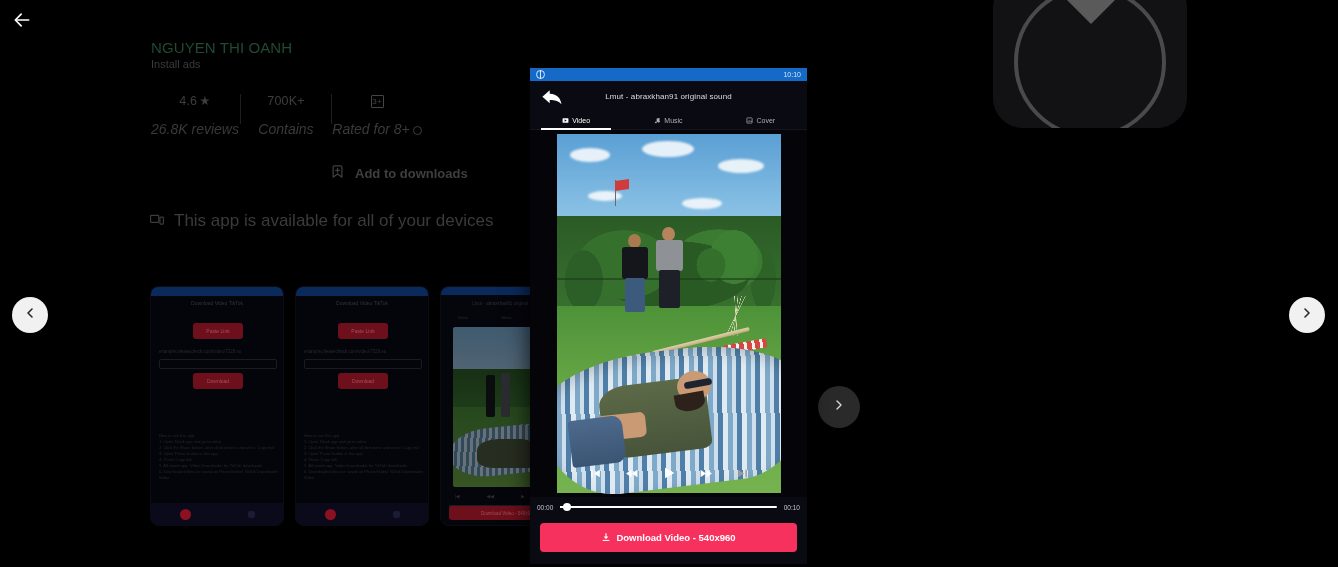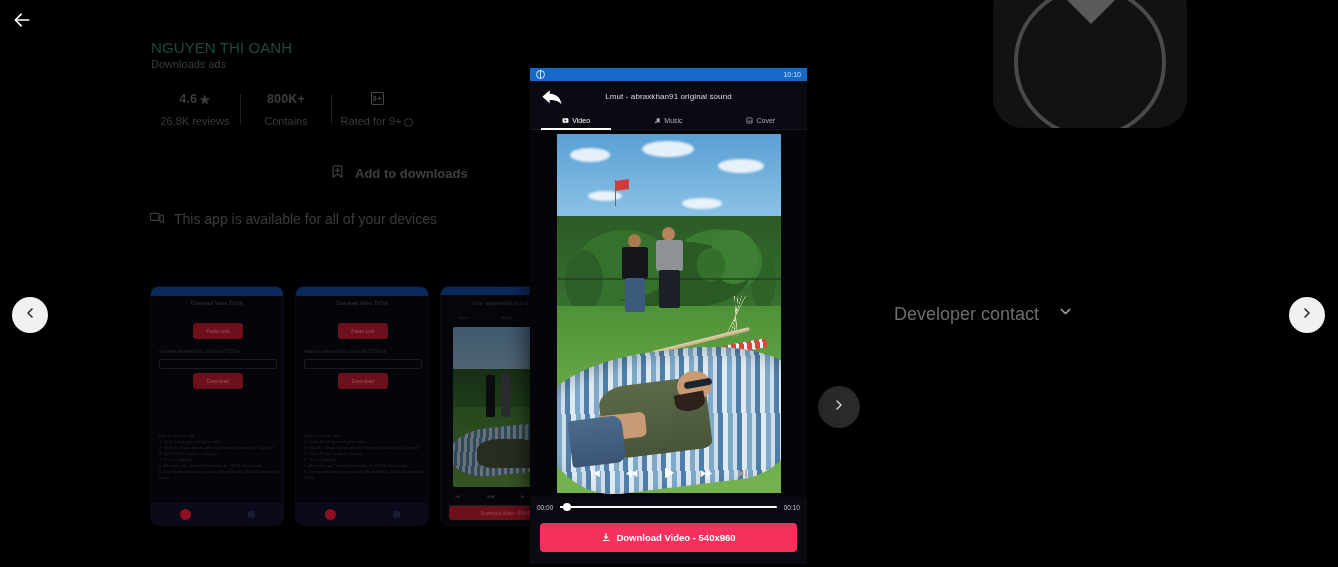--- a/index.html
+++ b/index.html
@@ -43,28 +43,29 @@
   #stats {
     position: absolute; left: 150px; top: 92px;
     display: flex; align-items: flex-start;
   }
   .stat {
     display: flex; flex-direction: column; align-items: center;
     justify-content: flex-start;
     width: 90px;
   }
   .stat .val {
-    font-size: 12.5px; color: #3d3d3d; font-weight: 700;
-    letter-spacing: .2px; display: flex; align-items: flex-start; gap: 2px;
+    font-size: 12.5px; color: #3d3d3d; font-weight: 400;
+    letter-spacing: .2px; display: flex; align-items: flex-end; gap: 2px;
     height: 16px;
   }
   .stat .lbl {
-    margin-top: 7px;
-    font-size: 11px; color: #3a3a3a; display: flex; align-items: center; gap: 3px;
+    margin-top: 13px;
+    font-size: 14px; color: #3a3a3a; display: flex; align-items: center; gap: 3px;
     white-space: nowrap;
+    font-style: italic;
   }
   .stat-sep { width: 1px; height: 30px; background: #1e1e1e; margin-top: 2px; }
   .rated-badge {
     width: 13px; height: 13px; border: 1px solid #454545; color: #454545;
     font-size: 8px; line-height: 11px; text-align: center; border-radius: 1px;
   }
   .info-dot {
     width: 9px; height: 9px; border: 1px solid #3d3d3d; border-radius: 50%;
     display: inline-block; position: relative; top: 1px;
   }
@@ -78,21 +79,21 @@
     cursor: pointer; letter-spacing: .2px;
   }
   #wishlist {
     position: absolute; left: 330px; top: 164px;
     display: flex; align-items: center; gap: 10px;
     color: #3f3f3f; font-size: 13px; font-weight: 600; cursor: pointer;
   }
   #devices-note {
     position: absolute; left: 150px; top: 211px;
     display: flex; align-items: center; gap: 10px;
-    color: #3b3b3b; font-size: 14px;
+    color: #3b3b3b; font-size: 17px;
   }
 
   
   #app-icon {
     position: absolute; left: 993px; top: -22px;
     width: 194px; height: 150px; border-radius: 30px;
     background: #121214;
     overflow: hidden;
   }
   #app-icon .arc {
@@ -423,42 +424,42 @@
         </svg>
       </div>
     </div>
 
     <div id="app-icon">
       <div class="arc"></div>
       <div class="vee"></div>
     </div>
 
     <div id="app-name">NGUYEN THI OANH</div>
-    <div id="contains-ads">Downloads ads</div>
+    <div id="contains-ads">Install ads</div>
 
     <div id="stats">
       <div class="stat">
         <div class="val">
           <span>4.6</span>
           <span>★</span>
         </div>
         <div class="lbl">26.8K reviews</div>
       </div>
       <div class="stat-sep"></div>
       <div class="stat">
-        <div class="val">800K+</div>
+        <div class="val">700K+</div>
         <div class="lbl">Contains</div>
       </div>
       <div class="stat-sep"></div>
       <div class="stat">
         <div class="val">
           <span class="rated-badge">3+</span>
         </div>
         <div class="lbl">
-          <span>Rated for 9+</span>
+          <span>Rated for 8+</span>
           <span class="info-dot"></span>
         </div>
       </div>
     </div>
 
     <div id="wishlist">
       <span>
         <svg width="15" height="15" viewBox="0 0 24 24" fill="none" stroke="#3f3f3f" stroke-width="2" stroke-linecap="round" stroke-linejoin="round">
           <path d="M19 21l-7-5-7 5V5a2 2 0 0 1 2-2h10a2 2 0 0 1 2 2z"></path>
           <line x1="12" y1="7" x2="12" y2="13"></line>
@@ -471,28 +472,20 @@
     <div id="devices-note">
       <span>
         <svg width="14" height="12" viewBox="0 0 24 20" fill="none" stroke="#3b3b3b" stroke-width="2">
           <rect x="1" y="2" width="14" height="12" rx="1"></rect>
           <rect x="17" y="5" width="6" height="12" rx="1"></rect>
         </svg>
       </span>
       <span>This app is available for all of your devices</span>
     </div>
 
-    <div id="dev-contact">
-      <span>Developer contact</span>
-      <span>
-        <svg width="17" height="17" viewBox="0 0 24 24" fill="none" stroke="#9a9a9a" stroke-width="2" stroke-linecap="round" stroke-linejoin="round">
-          <polyline points="6 9 12 15 18 9"></polyline>
-        </svg>
-      </span>
-    </div>
 
     <div id="carousel-prev" class="carousel-arrow">
       <span>
         <svg width="16" height="16" viewBox="0 0 24 24" fill="none" stroke="#2a2a2a" stroke-width="2.4" stroke-linecap="round" stroke-linejoin="round">
           <polyline points="15 18 9 12 15 6"></polyline>
         </svg>
       </span>
     </div>
     <div id="carousel-next" class="carousel-arrow">
       <span>

